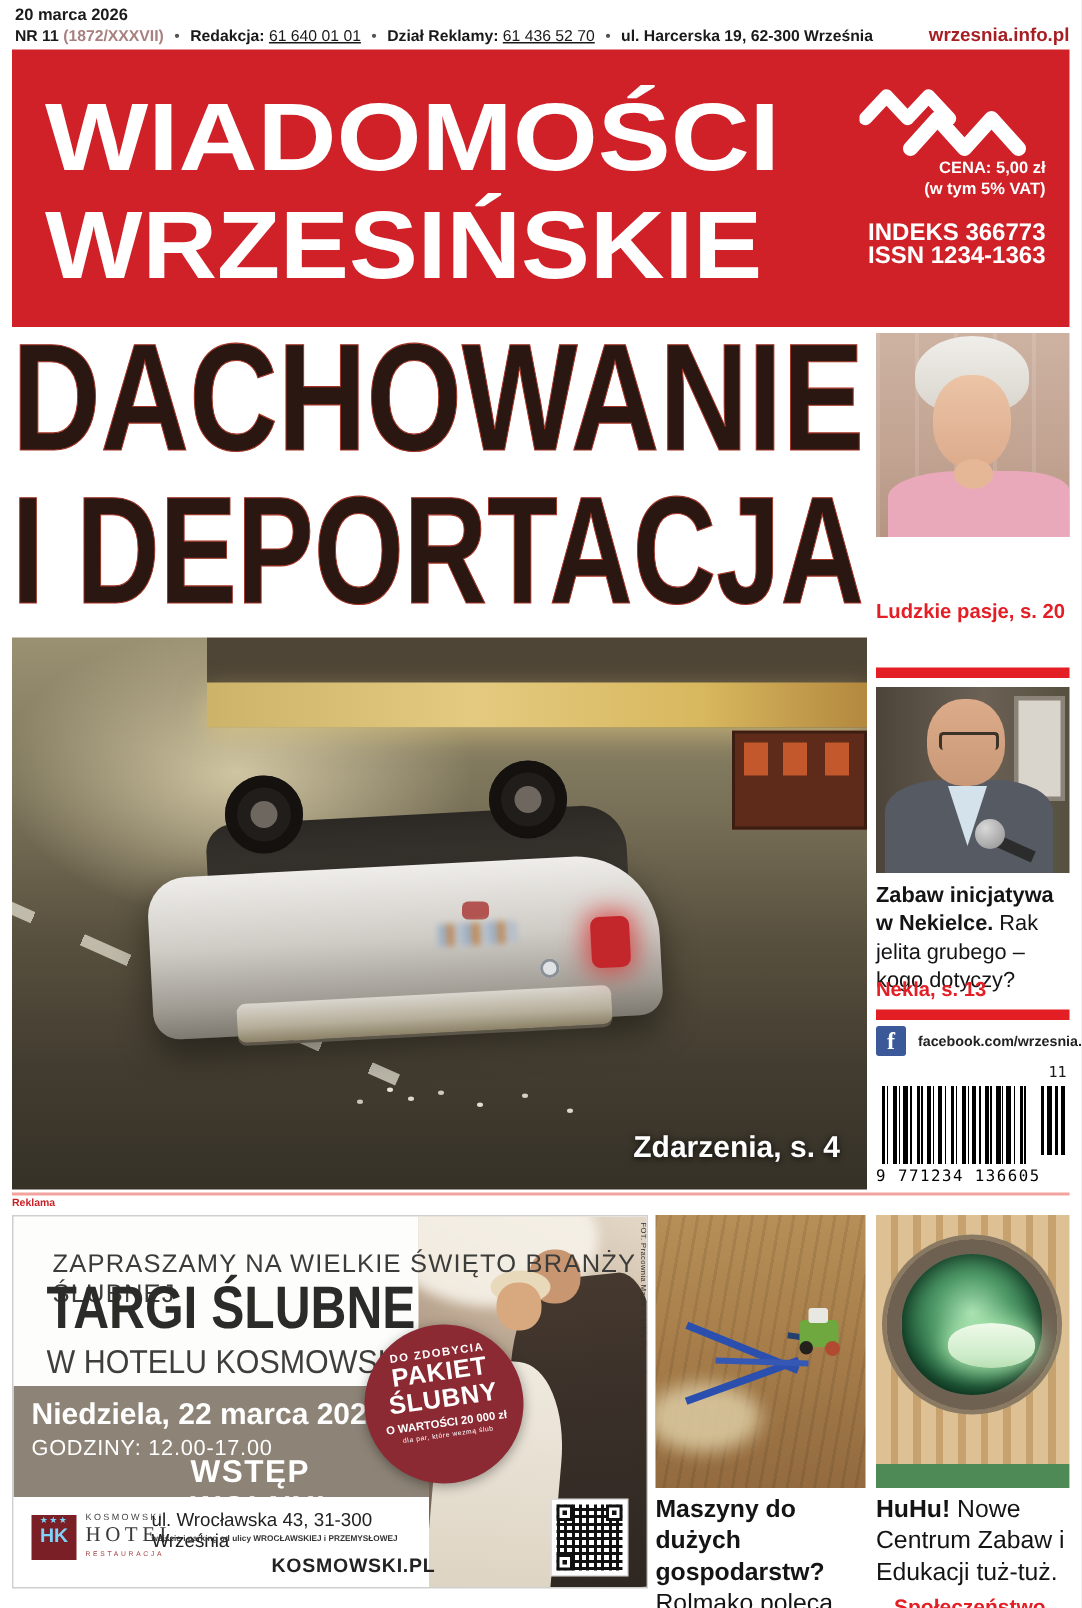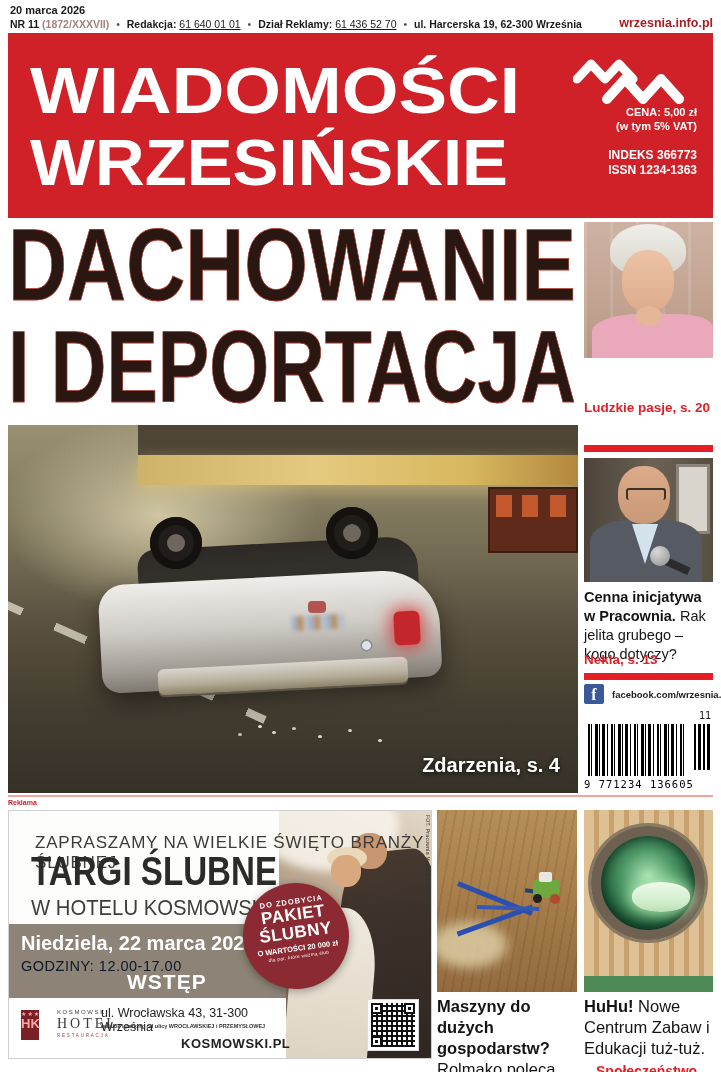--- a/index.html
+++ b/index.html
@@ -13,21 +13,21 @@
   .tb-date{left:10px;top:4px;font-size:11px;font-weight:bold;}
   .tb-line{left:10px;top:18px;font-size:10.5px;white-space:nowrap;}
   .tb-line .issue-detail{color:#a98080;font-weight:bold;}
   .tb-line .phone{font-weight:normal;text-decoration:underline;}
   .tb-line .dot{color:#555;padding:0 4px;}
   .tb-site{right:8px;top:16px;font-size:12.5px;font-weight:bold;color:#a61e22;}
 
   
   .masthead{left:8px;top:33px;width:705px;height:185px;background:#cf2127;}
   .mh-price{right:16px;top:72px;text-align:right;color:#fff;font-size:11px;font-weight:bold;line-height:14px;}
-  .mh-codes{right:16px;top:115px;text-align:right;color:#fff;font-size:12px;font-weight:bold;line-height:15px;}
+  .mh-codes{right:16px;top:115px;text-align:right;color:#fff;font-size:16px;font-weight:bold;line-height:15px;}
 
   
   .headline-svg{left:8px;top:220px;}
 
   
   .main-photo{left:8px;top:425px;width:570px;height:368px;overflow:hidden;
      background:linear-gradient(180deg,#9a9172 0%,#7c745a 28%,#58503e 55%,#423c30 78%,#363127 100%);}
   .mp-fog{left:-60px;top:-40px;width:420px;height:260px;border-radius:50%;
      background:radial-gradient(closest-side,#cfc5a2 0%,rgba(207,197,162,0) 75%);}
   .mp-roof{left:130px;top:0;width:440px;height:34px;background:#4e4536;}
@@ -109,38 +109,38 @@
   .pink-line{left:8px;top:795px;width:705px;height:2px;background:#f2a39e;}
   .rek-label{left:8px;top:799px;font-size:7px;font-weight:bold;color:#cc2027;}
 
   
   .ad{left:8px;top:810px;width:424px;height:249px;background:#fdfdfc;border:1px solid #cfcfcf;box-sizing:border-box;overflow:hidden;}
   .ad-tagline{left:26px;top:22px;font-size:17px;letter-spacing:.8px;color:#3c3c3a;}
   .ad-title-svg{left:22px;top:36px;}
   .ad-sub-svg{left:22px;top:82px;}
   .ad-band{left:0;top:113px;width:277px;height:74px;background:#8d8376;}
   .ad-date{left:12px;top:8px;font-size:20px;font-weight:bold;color:#fff;}
-  .ad-hours{left:12px;top:34px;font-size:14.5px;color:#0f172a;letter-spacing:.5px;}
+  .ad-hours{left:12px;top:34px;font-size:14.5px;color:#ffffff;letter-spacing:.5px;}
   .ad-free{left:118px;top:46px;font-size:21px;font-weight:bold;color:#fff;letter-spacing:1px;}
   .ad-photo{left:270px;top:0;width:154px;height:249px;overflow:hidden;
      background:linear-gradient(205deg,#e3d8c8 0%,#cdb9a2 30%,#9a8672 58%,#5e4e42 100%);}
   .wp-ceiling{left:-20px;top:-30px;width:140px;height:90px;border-radius:50%;background:rgba(248,244,236,.85);filter:blur(4px);}
   .wp-groom{left:64px;top:40px;width:100px;height:210px;border-radius:40% 20% 0 0;background:linear-gradient(180deg,#46392f 0%,#3a3029 40%,#2e2722 100%);transform:rotate(-6deg);}
   .wp-bride{left:10px;top:96px;width:84px;height:160px;border-radius:50% 40% 0 0;background:linear-gradient(180deg,#efe9de,#ddd3c2);transform:rotate(5deg);}
   .wp-head1{left:74px;top:22px;width:34px;height:36px;border-radius:46%;background:#c99672;}
   .wp-head2{left:52px;top:44px;width:30px;height:32px;border-radius:46%;background:#d8a87f;}
   .wp-hair2{left:48px;top:36px;width:40px;height:22px;border-radius:50%;background:#e8d9ba;}
   .ad-badge{left:234px;top:72px;width:106px;height:106px;border-radius:50%;background:#8c2a33;
      transform:rotate(-8deg);color:#fff;text-align:center;box-shadow:0 2px 8px rgba(0,0,0,.35);}
   .badge-top{margin-top:14px;font-size:7.5px;letter-spacing:1px;font-weight:bold;}
   .badge-main{font-size:17px;font-weight:bold;line-height:18px;letter-spacing:.5px;}
   .badge-value{margin-top:2px;font-size:7.5px;font-weight:bold;}
   .badge-small{margin-top:1px;font-size:4.5px;letter-spacing:.4px;}
   .ad-footer{left:0;top:187px;width:277px;height:62px;background:#fff;}
-  .hk-square{left:12px;top:12px;width:18px;height:30px;background:#7a1f26;color:#fca5a5;text-align:center;}
+  .hk-square{left:12px;top:12px;width:30px;height:30px;background:#7a1f26;color:#7dd3fc;text-align:center;}
   .hk-stars{font-size:6px;line-height:8px;letter-spacing:1px;}
   .hk-mono{font-size:13px;font-weight:bold;line-height:12px;}
   .hk-name{left:48px;top:11px;font-size:6px;letter-spacing:1.6px;color:#444;}
   .hk-hotel{left:48px;top:18px;font-size:14px;letter-spacing:3px;color:#3a3a3a;font-family:"Liberation Serif",serif;}
   .hk-rest{left:48px;top:35px;font-size:4.5px;letter-spacing:1.8px;color:#a84040;}
   .ad-addr{left:92px;top:8px;font-size:12.5px;color:#222;}
   .ad-addr-small{left:92px;top:25px;font-size:5.5px;font-weight:bold;color:#333;}
   .ad-site{left:172px;top:38px;font-size:13px;font-weight:bold;color:#222;letter-spacing:.5px;}
   .ad-qr{left:359px;top:189px;width:50px;height:50px;background:#fff;box-shadow:0 0 0 1px #ddd;}
   .qr-grid{position:absolute;left:3px;top:3px;width:44px;height:44px;background-color:#fff;
@@ -257,21 +257,21 @@
   <div class="abs sb sb-photo p-man">
     <div class="abs pm-frame"></div>
     <div class="abs pm-jacket"></div>
     <div class="abs pm-shirt"></div>
     <div class="abs pm-head"></div>
     <div class="abs pm-glasses"></div>
     <div class="abs pm-micstem"></div>
     <div class="abs pm-mic"></div>
   </div>
   <div class="abs sb sb-text2 sb-title">
-    <span class="b">Cenna inicjatywa w Pracownia.</span>
+    <span class="b">Zabaw inicjatywa w Nekielce.</span>
     <span>Rak jelita grubego – kogo dotyczy?</span>
   </div>
   <div class="abs sb sb-kick2 sb-kicker">Nekla, s. 13</div>
   <div class="abs sb sb-bar2 sb-bar"></div>
 
   <div class="abs sb fb-row">
     <div class="abs fb-icon">f</div>
     <div class="abs fb-url">facebook.com/wrzesnia.info/</div>
   </div>
 

